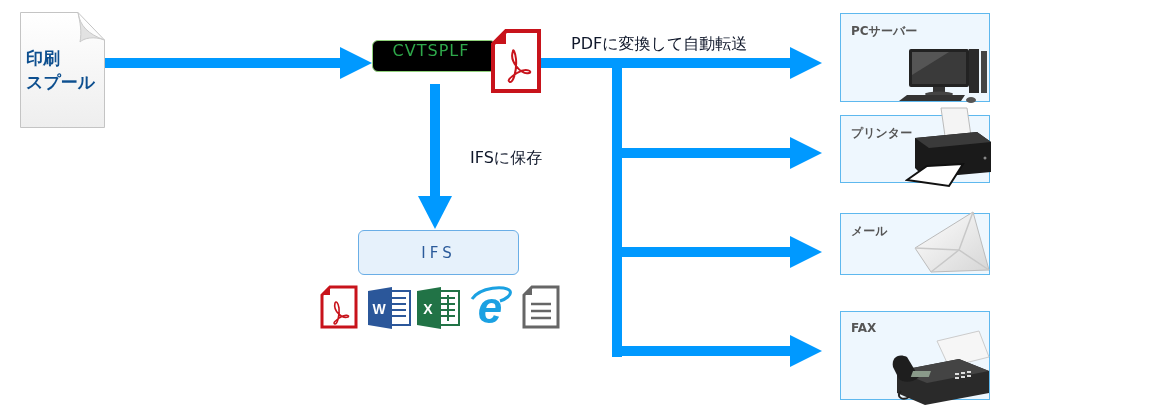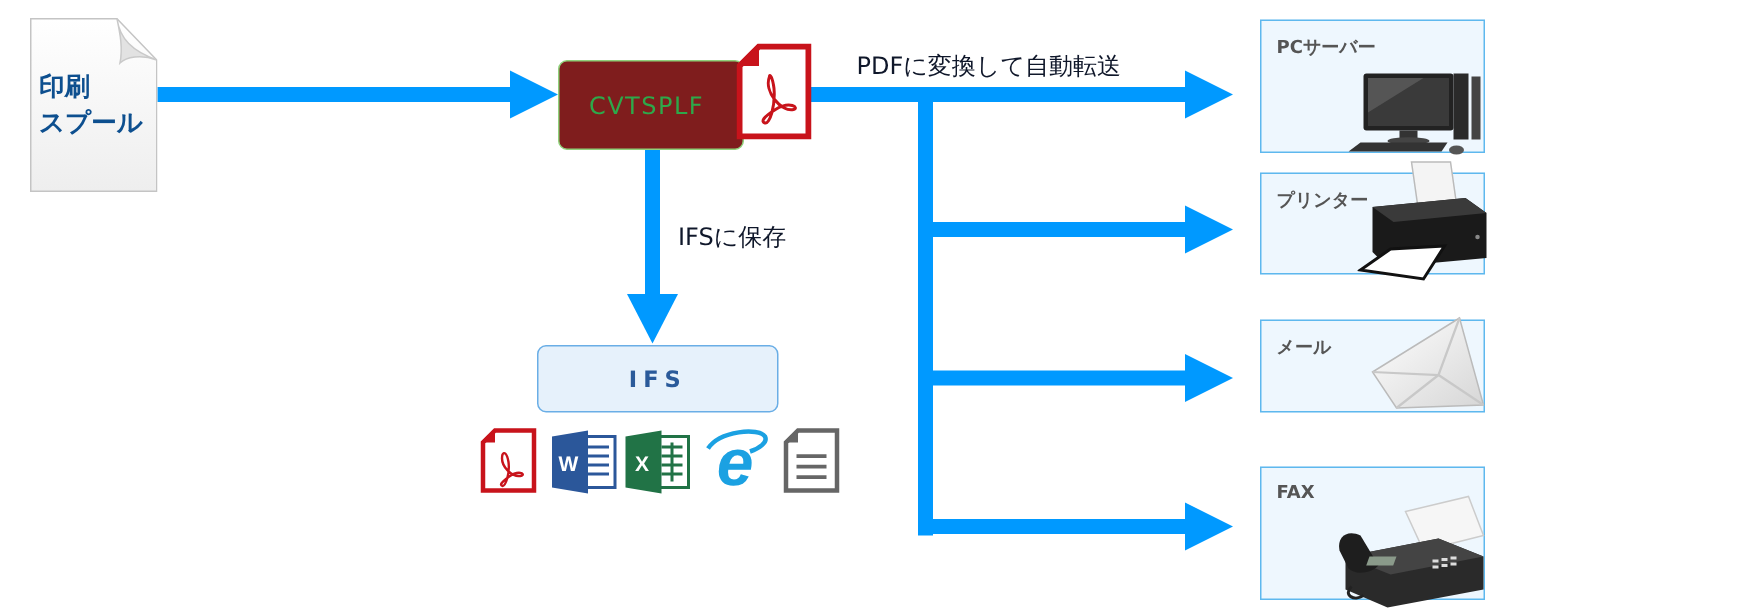--- a/index.html
+++ b/index.html
@@ -1,21 +1,21 @@
 <!DOCTYPE html>
 <html><head>
 <meta charset="utf-8">
 <style>
   html,body{margin:0;padding:0;background:#fff;}
   body{width:1172px;height:410px;position:relative;overflow:hidden;font-family:"DejaVu Sans","Liberation Sans",sans-serif;}
   .abs{position:absolute;}
   .spool{left:20px;top:12px;width:85px;height:116px;}
   .spool-label{left:26px;top:46px;color:#0d4f8f;font-size:17px;font-weight:bold;line-height:24px;font-family:"DejaVu Sans",sans-serif;}
-  .cvt{left:372px;top:40px;width:124px;height:60px;background:#7f1d1d;border:1px solid #8fd17a;border-radius:6px;box-sizing:border-box;color:#2ea84a;font-size:16px;letter-spacing:1px;display:flex;align-items:center;justify-content:center;padding-right:6px;}
-  .ifs{left:358px;top:230px;width:161px;height:45px;background:#e6f1fb;border:1px solid #6aaee6;border-radius:6px;box-sizing:border-box;color:#2a5a9a;font-size:15px;font-weight:bold;letter-spacing:4px;display:flex;align-items:center;justify-content:center;}
+  .cvt{left:372px;top:40px;width:124px;height:32px;background:#000000;border:1px solid #8fd17a;border-radius:6px;box-sizing:border-box;color:#2ea84a;font-size:16px;letter-spacing:1px;display:flex;justify-content:center;padding-right:6px;}
+  .ifs{left:358px;top:230px;width:161px;height:45px;background:#e6f1fb;border:1px solid #6aaee6;border-radius:6px;box-sizing:border-box;color:#2a5a9a;font-size:15px;font-weight:normal;letter-spacing:4px;display:flex;align-items:center;justify-content:center;}
   .lbl-blue{color:#0f172a;font-size:16px;}
   .dest{left:840px;width:150px;background:#eef7fe;border:1.5px solid #5eb8ee;box-sizing:border-box;}
   .dest-label{position:absolute;left:10px;top:9px;color:#555;font-size:12px;font-weight:bold;}
   .dest-icon{position:absolute;right:0;bottom:0;}
   svg{display:block;}
 </style>
 </head>
 <body>
 
 <svg class="abs" style="left:0;top:0" width="1172" height="410">
@@ -58,21 +58,21 @@
 <div class="abs cvt">
   <span>CVTSPLF</span>
 </div>
 <svg class="abs" style="left:491px;top:29px" width="50" height="64" viewBox="0 0 50 64">
   <path d="M15,2 H48 V62 H2 V15 Z" fill="#fff" stroke="#c8131b" stroke-width="4"></path>
   <path d="M2,15 L15,2 V15 Z" fill="#c8131b"></path>
   <path d="M22,22 C18,32 30,46 38,44 C42,43 36,38 26,44 C18,49 16,52 19,53 C22,54 26,42 25,30 C24,22 22,20 22,22 Z" fill="none" stroke="#c8131b" stroke-width="2"></path>
 </svg>
 
 <div class="abs lbl-blue" style="left:571px;top:34px">PDFに変換して自動転送</div>
-<div class="abs lbl-blue" style="left:452px;top:148px">IFSに保存</div>
+<div class="abs lbl-blue" style="left:470px;top:148px">IFSに保存</div>
 
 <div class="abs ifs">
   <span>IFS</span>
 </div>
 
 <svg class="abs" style="left:320px;top:285px" width="240" height="45" viewBox="0 0 240 45">
   <g>
     <path d="M10,2 H36 V42 H2 V10 Z" fill="#fff" stroke="#c8131b" stroke-width="3"></path>
     <path d="M2,10 L10,2 V10 Z" fill="#c8131b"></path>
     <path d="M15,18 C13,26 22,34 28,32 C30,31 26,28 19,33 C14,37 13,38 15,39 C17,39 20,31 19,23 C18,17 16,16 15,18 Z" fill="none" stroke="#c8131b" stroke-width="1.6"></path>

